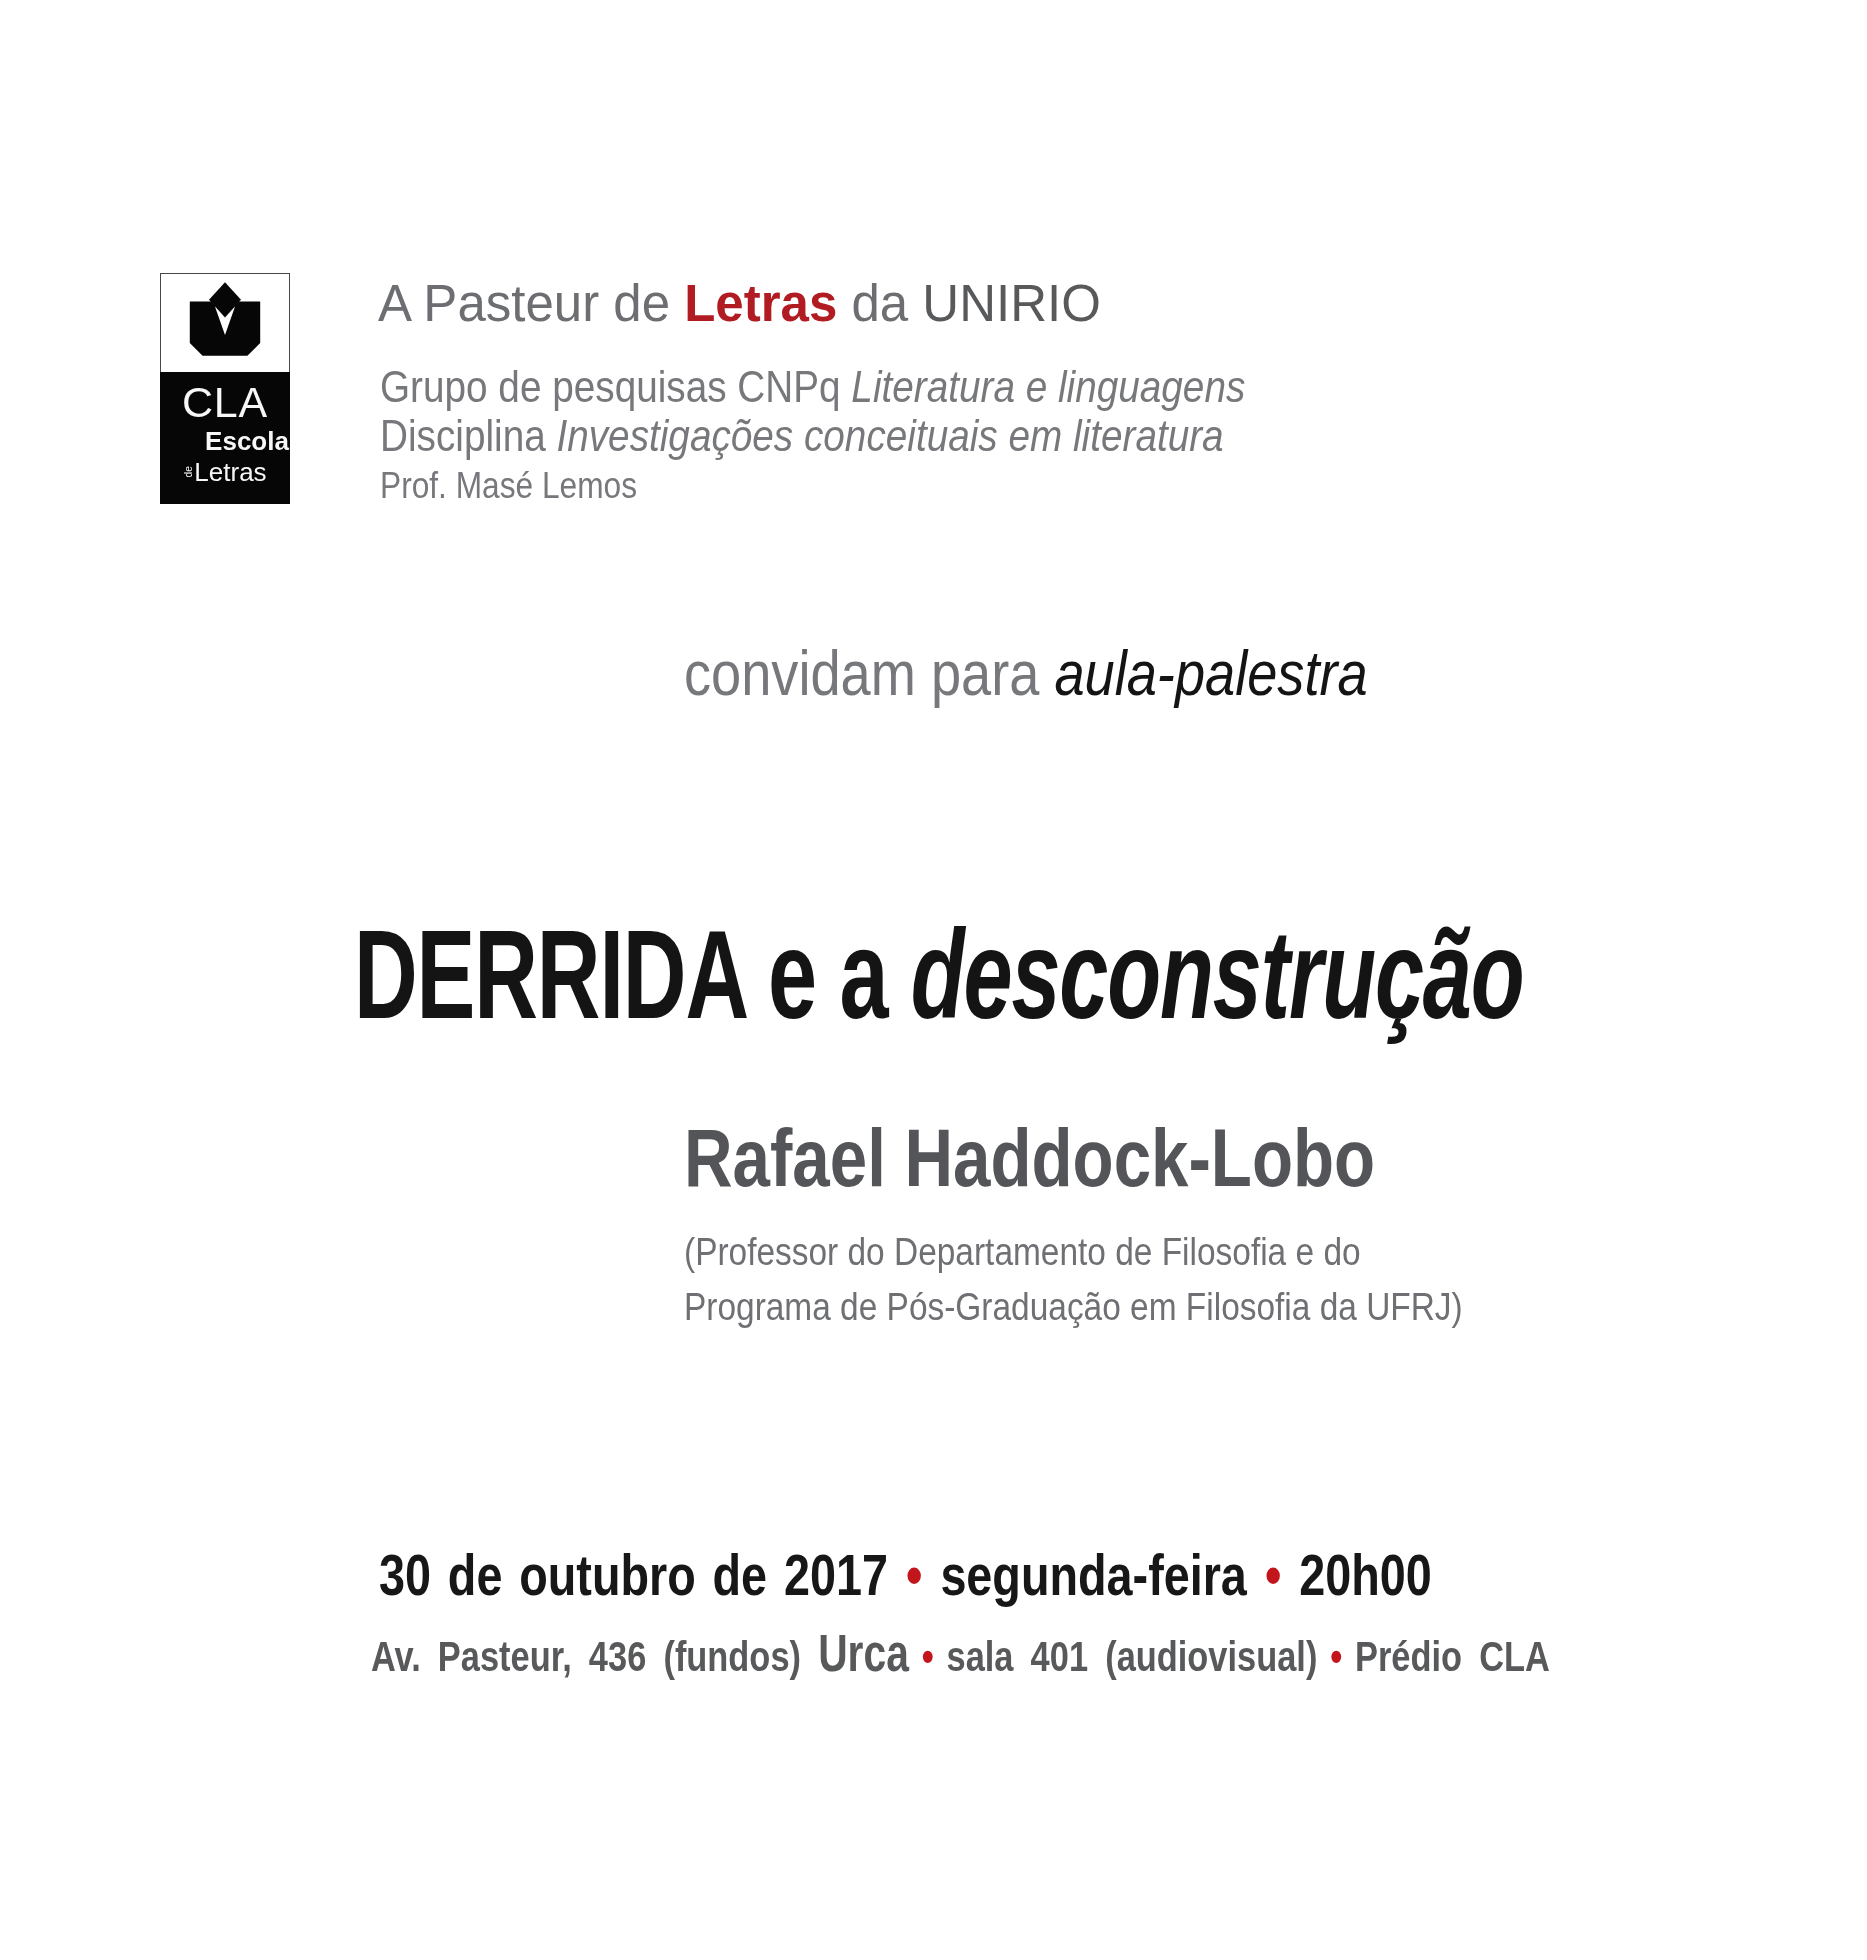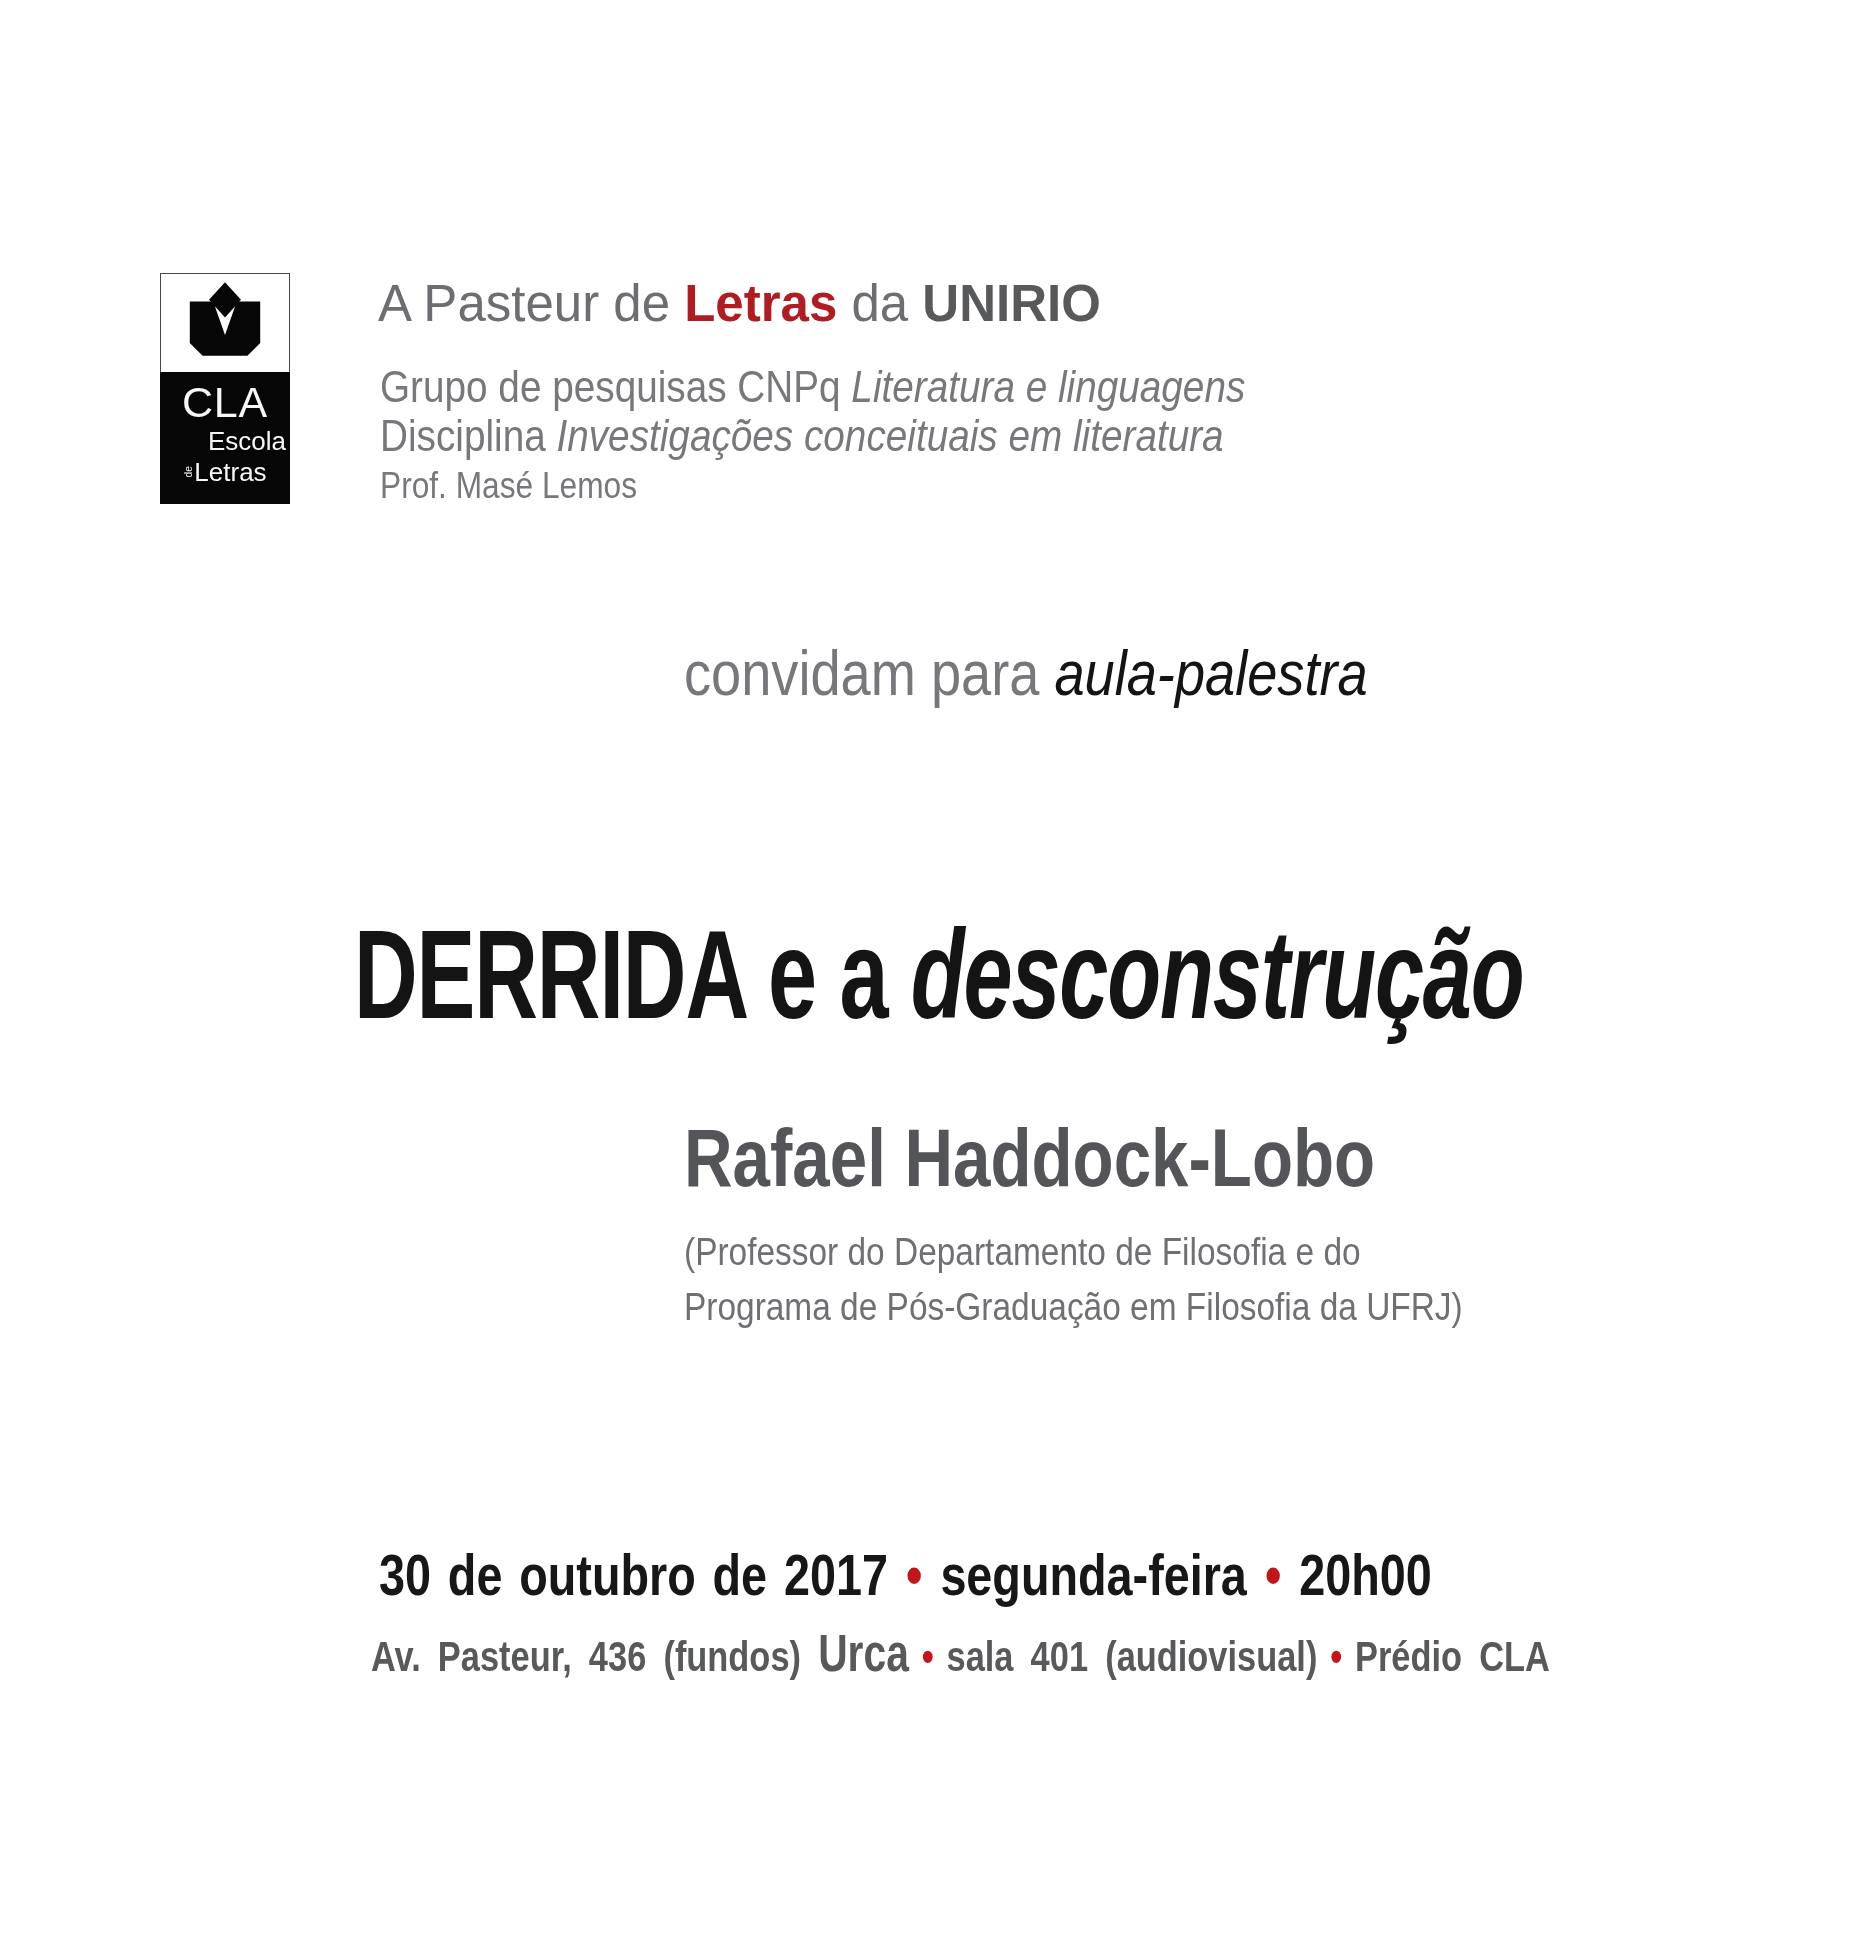--- a/index.html
+++ b/index.html
@@ -33,38 +33,38 @@
   .logo-top svg { width: 82px; height: 88px; }
   .logo-bottom {
     box-sizing: border-box;
     width: 130px; height: 132px;
     background: #060606;
     color: #f7f7f7;
     display: flex; flex-direction: column; align-items: center;
     padding-top: 7.1px;
   }
   .logo-acronym { font-size: 43px; line-height: 47px; letter-spacing: 0.8px; font-weight: 400; }
-  .logo-school  { font-size: 26px; line-height: 30px; font-weight: 400; margin-left: 44px; }
+  .logo-school  { font-size: 26px; line-height: 30px; font-weight: 700; margin-left: 44px; }
   .logo-letras-row { display: flex; align-items: center; font-size: 26px; line-height: 32px; }
   .logo-de {
     display: inline-block;
     font-size: 10.3px;
     transform: rotate(-90deg);
     width: 11px;
     letter-spacing: 0px;
   }
 
   
   .header-title {
     left: 378px; top: 278px;
     font-size: 51px; line-height: 1;
     color: #6d6e71;
   }
   .header-title .hl { color: #b01c21; font-weight: 700; }
-  .header-title .org { color: #58595b; font-weight: 700; text-align: center; }
+  .header-title .org { color: #58595b; font-weight: 400; text-align: center; }
 
   .cond { transform-origin: left top; }
 
   .sub-line {
     left: 380px;
     font-size: 44px; line-height: 1;
     color: #77787b;
     transform: scaleX(0.88);
   }
   .sub1 { top: 365px; }

